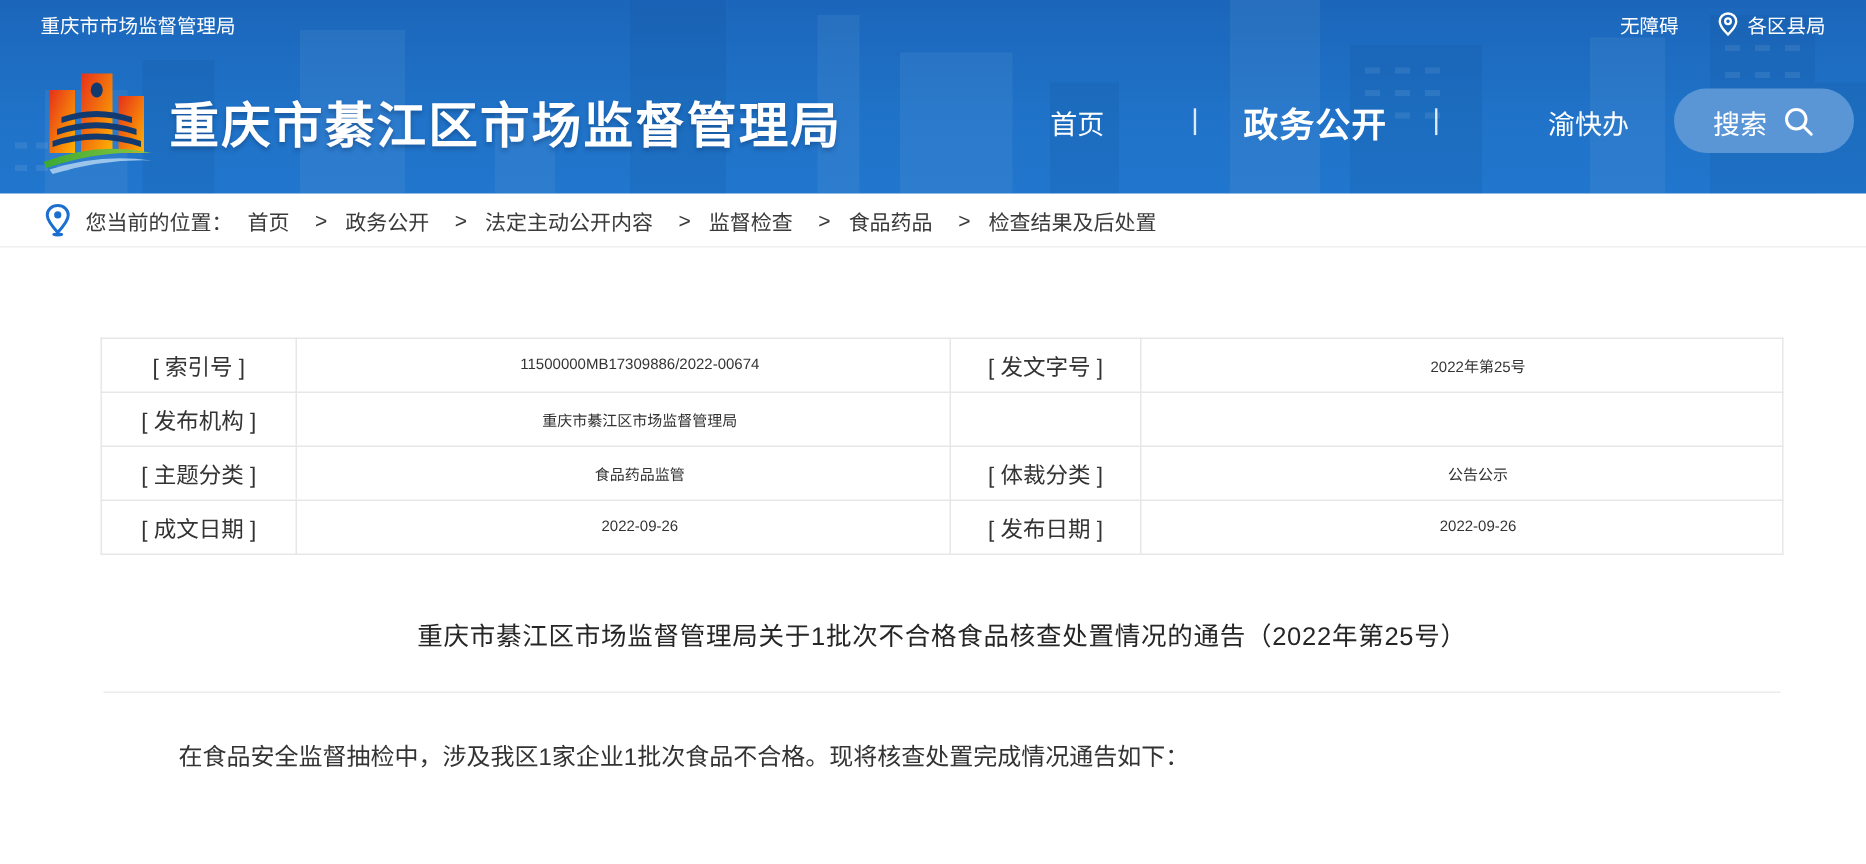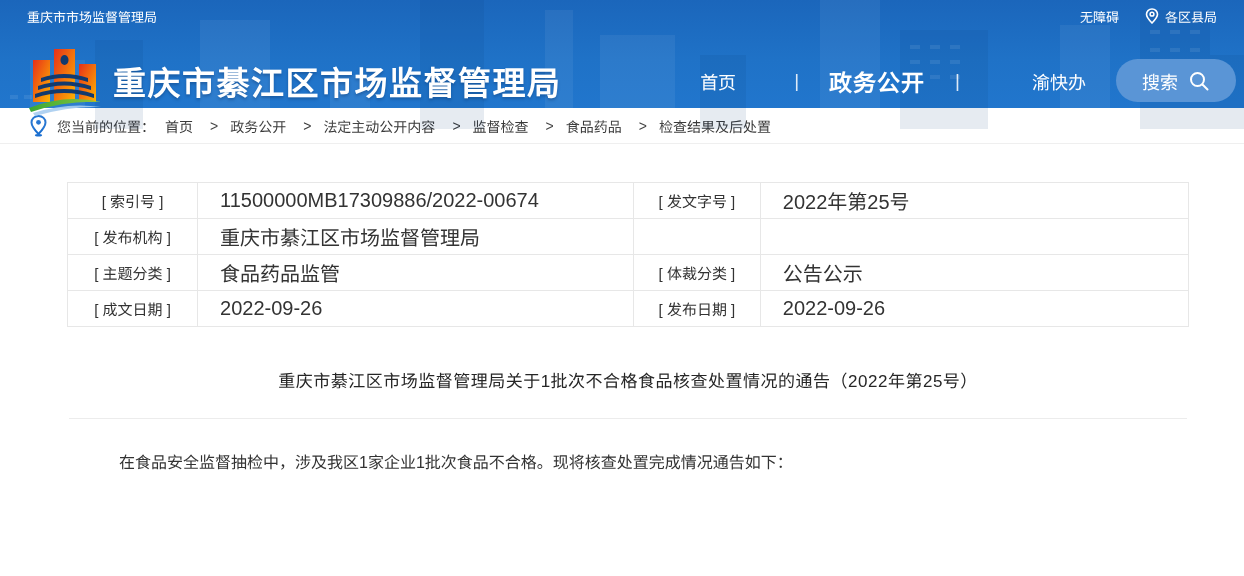--- a/index.html
+++ b/index.html
@@ -1,20 +1,20 @@
 <!DOCTYPE html>
 <html lang="zh-CN"><head>
 <meta charset="utf-8">
 <style>
   * { margin:0; padding:0; box-sizing:border-box; }
   html,body { width:1244px; height:576px; overflow:hidden; background:#ffffff;
               font-family:"Liberation Sans","DejaVu Sans",sans-serif; }
 
   
-  .blue-head { position:relative; width:100%; height:108px;
+  .blue-head { position:relative; width:100%; height:129px;
                background:linear-gradient(180deg,#1b66bb 0%, #1f72c7 55%, #2176cd 100%); }
   .skyline { position:absolute; left:0; top:0; width:100%; height:129px; }
   .topbar { position:relative; z-index:2; height:32px; display:flex; align-items:center;
             justify-content:space-between; padding:0 27px; color:#fff; font-size:13px; }
   .topbar-right { display:flex; align-items:center; gap:26px; }
   .topbar a, .topbar span { color:#fff; text-decoration:none; }
   .pin-group { display:flex; align-items:center; gap:6px;justify-content:space-between; }
 
   .header-row { position:relative; z-index:2; height:97px; display:flex; align-items:center;
                 padding:0 8px 0 27px; }
@@ -35,25 +35,25 @@
 
   
   .breadcrumb-bar { height:36px; display:flex; align-items:center; gap:10px;
                     padding:0 30px; background:#fff; border-bottom:1px solid #efefef;
                     font-size:14px; color:#3a3a3a; }
   .breadcrumb-bar a { color:#3a3a3a; text-decoration:none; }
   .bsep { margin:0 2px 0 7px; color:#3a3a3a; }
 
   
   .content { padding:0 55px 0 67px; }
-  .meta-table { width:100%; border-collapse:collapse; margin-top:38px; table-layout:fixed; }
+  .meta-table { width:100%; border-collapse:collapse; margin-top:60px; table-layout:fixed; }
   .meta-table td { border:1px solid #e7e7e7; height:36px; font-size:15px; color:#333;
                    vertical-align:middle; }
   .meta-table td.lbl { text-align:center; }
-  .meta-table td.val { text-align:left; padding-left:22px; font-size:20px; }
+  .meta-table td.val { text-align:center; padding-left:22px; font-size:10px; }
   col.c-l1 { width:11.6%; } col.c-v1 { width:38.9%; }
   col.c-l2 { width:11.3%; } col.c-v2 { width:38.2%; }
 
   .doc-title { margin:42px auto 0; max-width:1118px; text-align:center;
                font-size:17px; font-weight:normal; color:#262626; line-height:1.55;
                letter-spacing:.5px; }
   .divider { border:none; border-top:1px solid #ececec; margin:23px 2px 0; }
   .doc-para { margin-top:30px; font-size:16px; color:#333; line-height:1.8;
               text-indent:2em; padding-left:20px; }
 </style>

